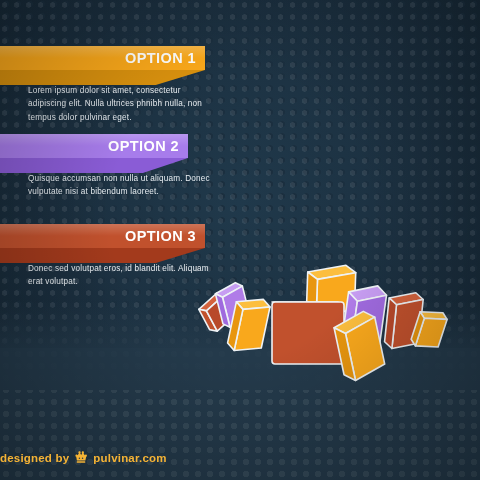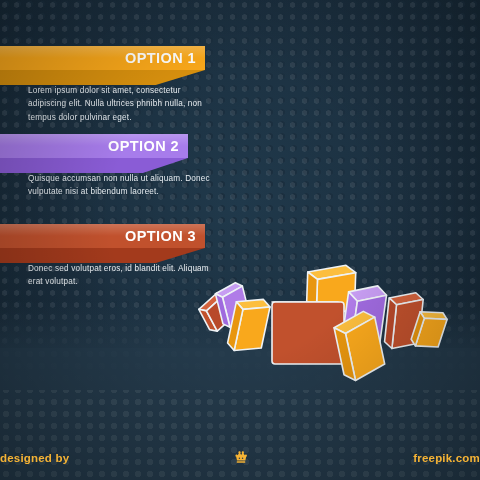--- a/index.html
+++ b/index.html
@@ -93,21 +93,21 @@
   #copy-2{top:172px;}
   #copy-3{top:262px;}
 
   
   #boxes{position:absolute;left:190px;top:276px;width:270px;height:96px;}
   #boxes svg{display:block;width:270px;height:96px;overflow:visible;}
 
   
   #footer{
     position:absolute;left:0;right:0;bottom:16px;
-    display:flex;align-items:center;justify-content:space-between;
+    display:flex;align-items:center;justify-content:flex-start;
     gap:5px;
     color:#f5b335;
     font-size:11.5px;
     font-weight:bold;
     letter-spacing:.2px;
   }
   #footer .crown{display:block;width:14px;height:13px;}
 </style>
 </head>
 <body>
@@ -214,16 +214,16 @@
   <div id="footer">
     <span>designed by</span>
     <span class="crown">
       <svg viewBox="0 0 16 15" xmlns="http://www.w3.org/2000/svg">
         <path fill="#f5b335" d="M1.6 5.4c0-.7.6-1.3 1.3-1.3.5 0 1 .3 1.2.8l1.4-2.1c-.3-.2-.5-.6-.5-1C5 .9 5.6.3 6.3.3s1.3.6 1.3 1.4c0 .4-.2.8-.5 1l1.1 1.8 1.1-1.8c-.3-.2-.5-.6-.5-1 0-.8.6-1.4 1.3-1.4s1.3.6 1.3 1.4c0 .4-.2.8-.5 1l1.4 2.1c.2-.5.7-.8 1.2-.8.7 0 1.3.6 1.3 1.3 0 .6-.4 1.1-.9 1.3l-.9 4.3H3.4l-.9-4.3c-.5-.2-.9-.7-.9-1.3z"></path>
         <rect fill="#f5b335" x="3.1" y="11.6" width="9.8" height="1.9" rx=".7"></rect>
         <circle fill="#2a3b4a" cx="6.2" cy="8.4" r=".85"></circle>
         <circle fill="#2a3b4a" cx="9.8" cy="8.4" r=".85"></circle>
       </svg>
     </span>
-    <span>freepik.com</span>
+    <span>pulvinar.com</span>
   </div>
 
 </div>
 
 </body></html>

